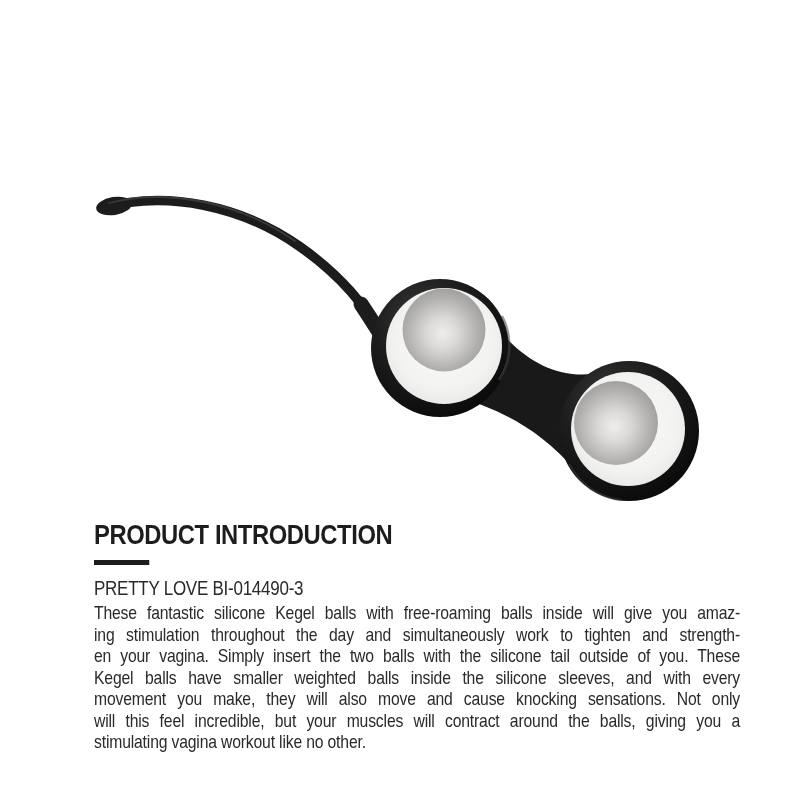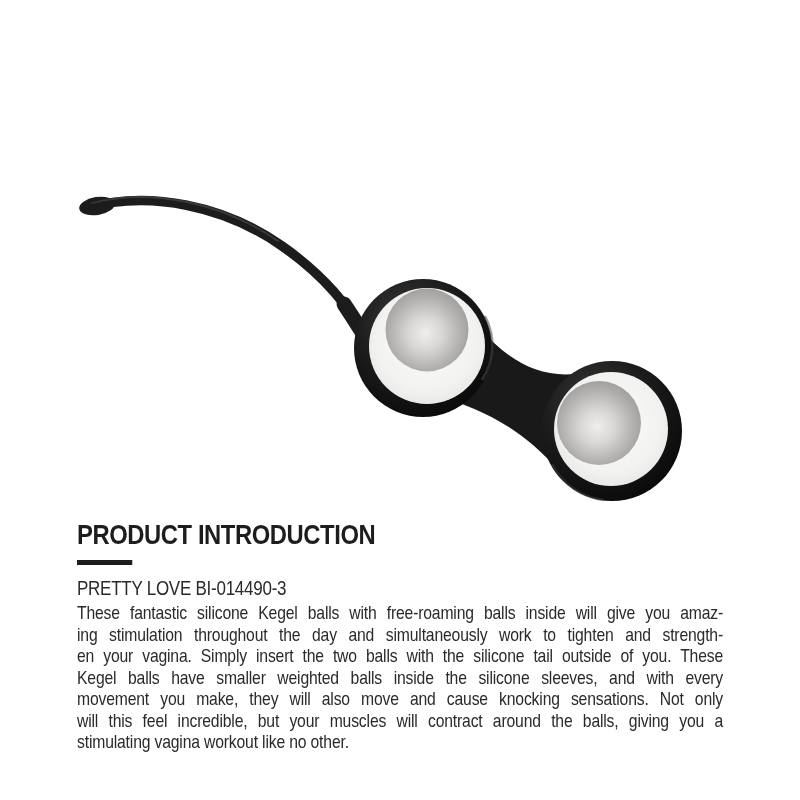--- a/index.html
+++ b/index.html
@@ -3,20 +3,21 @@
 <meta charset="utf-8">
 <style>
   html, body { margin: 0; padding: 0; background: #ffffff; }
   .page {
     position: relative;
     width: 728px;
     height: 800px;
     background: #ffffff;
     overflow: hidden;
     font-family: "Liberation Sans", sans-serif;
+    margin-left: 17px;
   }
   .product-svg {
     position: absolute;
     left: 0;
     top: 0;
     width: 800px;
     height: 800px;
     display: block;
   }
   .text-block {

